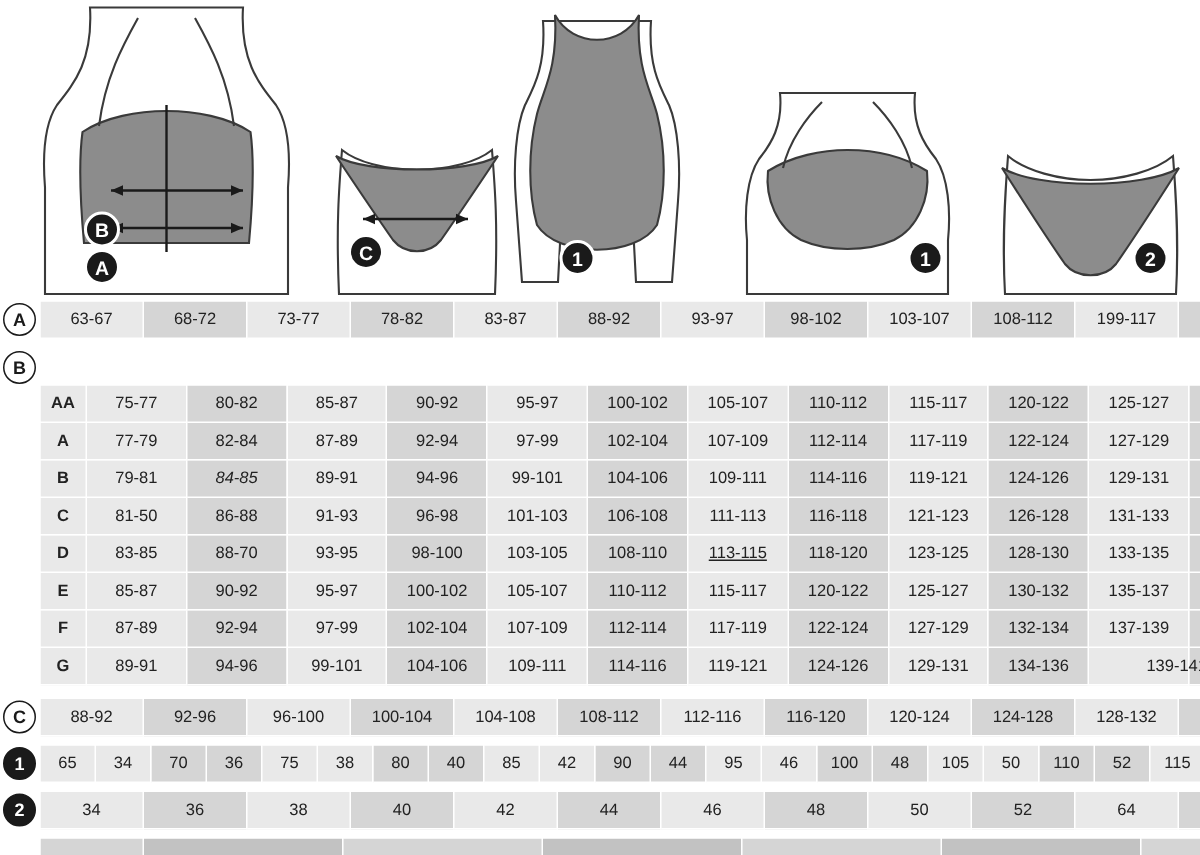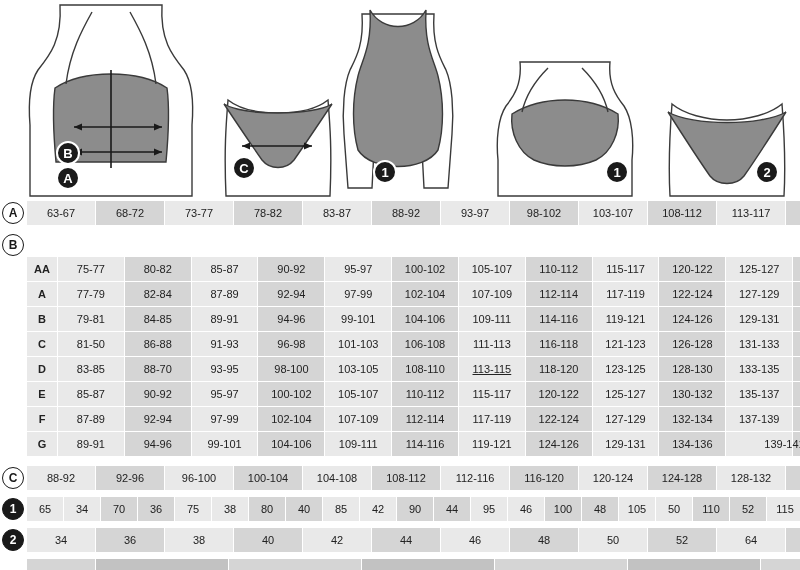--- a/index.html
+++ b/index.html
@@ -145,21 +145,21 @@
             <td class="bg-a" style="width: 64px;">63-67</td>
             <td class="bg-b" style="width: 64px;">68-72</td>
             <td class="bg-a" style="width: 64px;">73-77</td>
             <td class="bg-b" style="width: 64px;">78-82</td>
             <td class="bg-a" style="width: 64px;">83-87</td>
             <td class="bg-b" style="width: 64px;">88-92</td>
             <td class="bg-a" style="width: 64px;">93-97</td>
             <td class="bg-b" style="width: 64px;">98-102</td>
             <td class="bg-a" style="width: 64px;">103-107</td>
             <td class="bg-b" style="width: 64px;">108-112</td>
-            <td class="bg-a" style="width: 64px;">113-117</td>
+            <td class="bg-a" style="width: 64px;">199-117</td>
             <td class="bg-b" style="width: 64px;">118-122</td>
           </tr>
         </tbody>
       </table>
   </div>
 
   <div class="spacer"></div>
 
   <div class="rowblock">
     <div class="rowlabel">
@@ -196,21 +196,21 @@
             <td class="bg-a" style="width: 61.8333px;">107-109</td>
             <td class="bg-b" style="width: 61.8333px;">112-114</td>
             <td class="bg-a" style="width: 61.8333px;">117-119</td>
             <td class="bg-b" style="width: 61.8333px;">122-124</td>
             <td class="bg-a" style="width: 61.8333px;">127-129</td>
             <td class="bg-b" style="width: 61.8333px;">132-134</td>
           </tr>
           <tr>
             <td class="lbl" style="width: 26px;">B</td>
             <td class="bg-a" style="width: 61.8333px;">79-81</td>
-            <td class="bg-b" style="width: 61.8333px;">84-85</td>
+            <td class="bg-b" style="width: 61.8333px; font-style: italic;">84-85</td>
             <td class="bg-a" style="width: 61.8333px;">89-91</td>
             <td class="bg-b" style="width: 61.8333px;">94-96</td>
             <td class="bg-a" style="width: 61.8333px;">99-101</td>
             <td class="bg-b" style="width: 61.8333px;">104-106</td>
             <td class="bg-a" style="width: 61.8333px;">109-111</td>
             <td class="bg-b" style="width: 61.8333px;">114-116</td>
             <td class="bg-a" style="width: 61.8333px;">119-121</td>
             <td class="bg-b" style="width: 61.8333px;">124-126</td>
             <td class="bg-a" style="width: 61.8333px;">129-131</td>
             <td class="bg-b" style="width: 61.8333px;">134-136</td>

